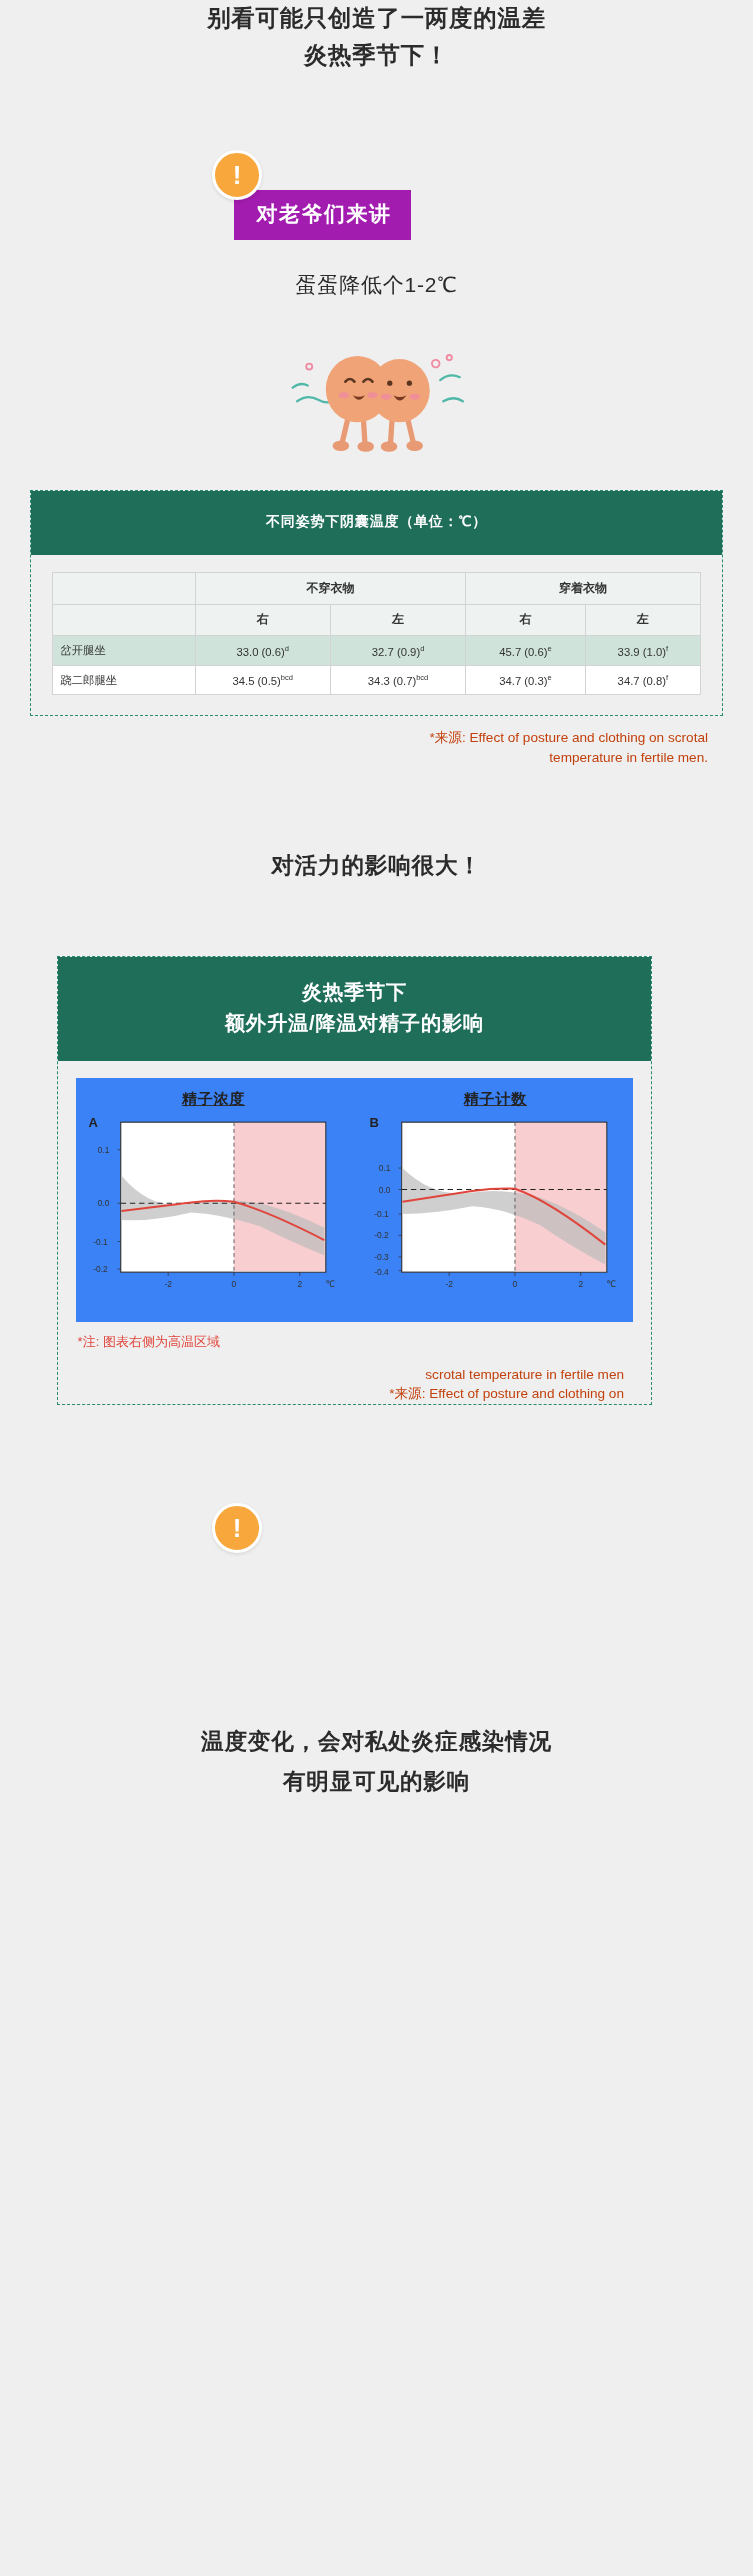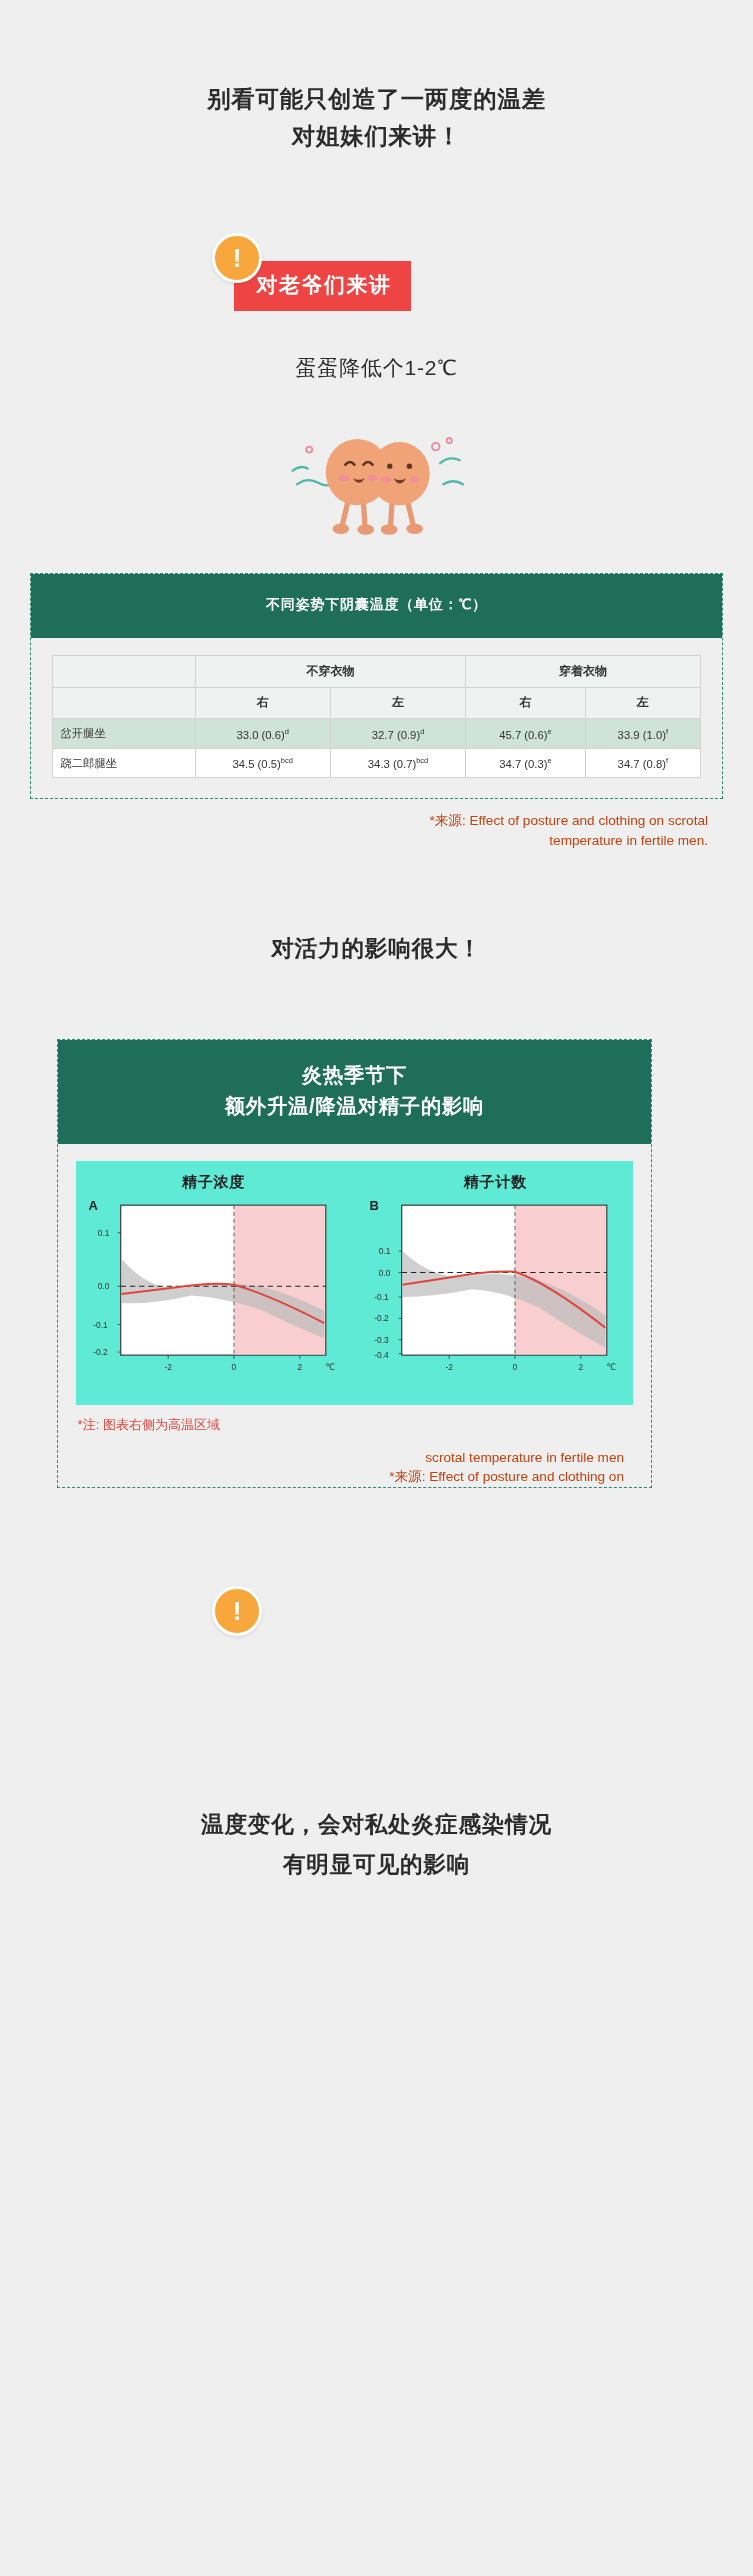--- a/index.html
+++ b/index.html
@@ -17,23 +17,21 @@
   .page {
     position: relative;
     width: 753px;
     min-height: 2576px;
     background: #efefef;
     overflow: hidden;
   }
 
   
   .intro {
-    padding-top: 83px;
-    text-align: center;
-    font-family: Liberation Mono, monospace;
+    text-align: center;
   }
   .intro-line {
     font-size: 23.4px;
     font-weight: bold;
     color: #2b2b2b;
     line-height: 1.6;
     letter-spacing: 0.8px;
   }
 
   
@@ -58,22 +56,22 @@
     justify-content: center;
     color: #fff;
     font-size: 26px;
     font-weight: bold;
     line-height: 1;
     z-index: 3;
   }
   .banner {
     position: absolute;
     left: 234px;
-    top: 28px;
-    background: #ef4444;
+    top: 40px;
+    background: #a21caf;
     color: #fff;
     font-size: 21px;
     font-weight: bold;
     letter-spacing: 1.5px;
     padding: 10.5px 19.6px 12px 22.6px;
     z-index: 2;
     text-align: right;
   }
 
   
@@ -179,23 +177,24 @@
     width: 595px;
     margin-left: 57px;
     margin-top: 75px;
   }
   .card2 .card-header {
     font-size: 20.3px;
     line-height: 1.55;
     padding: 19.6px 0 21px 0;
   }
   .chart-area {
-    background: #5eead4;
+    background: #3b82f6;
     margin: 16.6px 18px 0 18px;
     padding: 12px 7.5px 7.5px 7.5px;
+    text-decoration: underline;
   }
   .chart-flex {
     display: flex;
     justify-content: space-between;
   }
   .chart-panel { width: 48%; }
   .chart-title {
     text-align: center;
     font-size: 15px;
     font-weight: bold;
@@ -231,21 +230,21 @@
   }
   .spacer-bottom { height: 83px; }
 </style>
 </head>
 <body>
 
 <div class="page">
 
   <div class="intro">
     <div class="intro-line">别看可能只创造了一两度的温差</div>
-    <div class="intro-line">对姐妹们来讲！</div>
+    <div class="intro-line">炎热季节下！</div>
   </div>
 
   <div class="banner-block">
     <div class="badge">!</div>
     <div class="banner">对老爷们来讲</div>
   </div>
 
   <div class="statement">蛋蛋降低个1-2℃</div>
 
   <div class="mascot-wrap">

